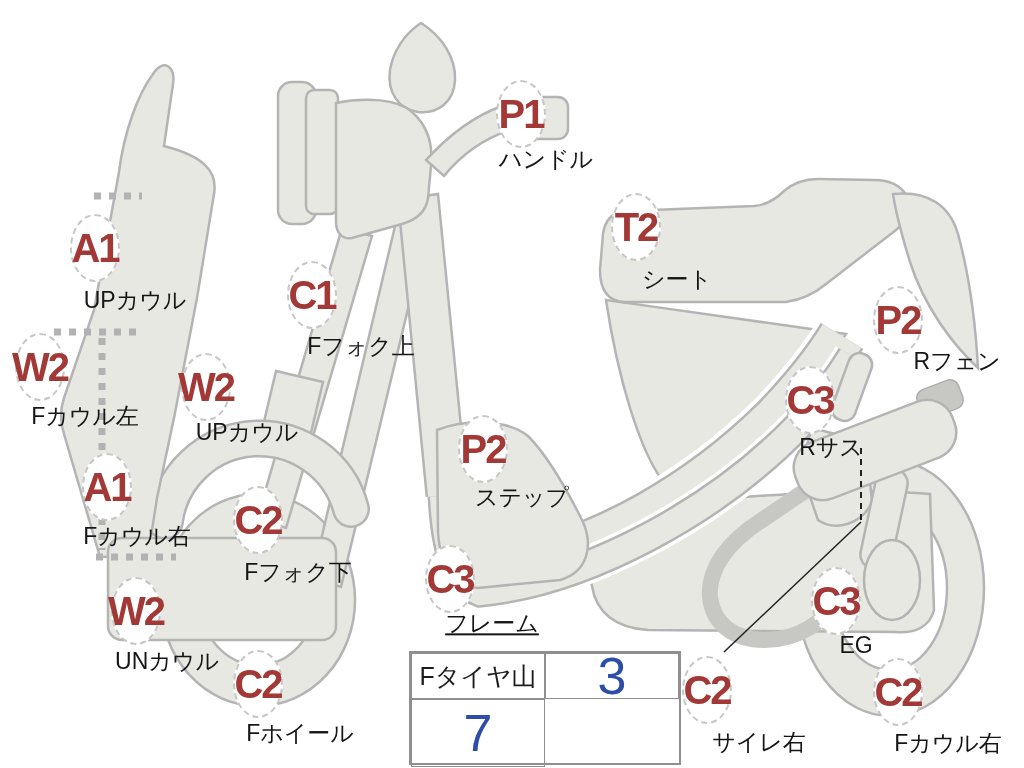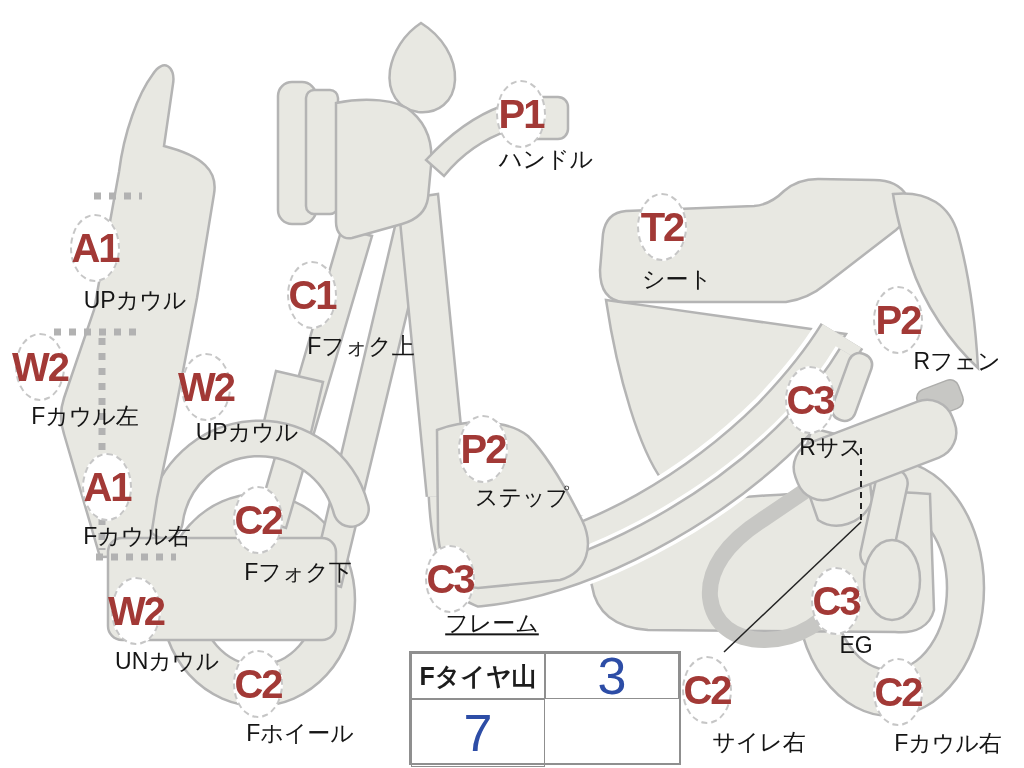--- a/index.html
+++ b/index.html
@@ -44,21 +44,21 @@
   
   .tire-table{
     position:absolute;left:409px;top:651px;width:272px;height:114px;
     display:grid;grid-template-columns:1fr 1fr;grid-template-rows:46px 68px;
     border:2.5px solid var(--table_border);background:#ffffff;box-sizing:border-box;
   }
   .tt-cell{
     display:flex;align-items:center;justify-content:center;
     border:1px solid var(--table_border);box-sizing:border-box;
   }
-  .tt-head{font-size:25px;font-weight:700;color:#1c1c1c;}
+  .tt-head{font-size:25px;font-weight:400;color:#1c1c1c;}
   .tt-val{font-size:52px;font-weight:500;color:var(--tire_value);}
 </style>
 </head>
 <body style="--badge_text: #a23936; --part_label: #151515; --tire_value: #2d4da6; --table_border: #8f8f8f; --body_fill: #e8e8e2; --body_stroke: #b4b4b4; --exhaust: #c7c7c4; --callout: #222222;">
 
 <div id="stage">
 
   <svg width="1024" height="768" viewBox="0 0 1024 768">
 
     <g>
@@ -205,21 +205,21 @@
   </div>
 
   <div class="badge-group">
     <div class="badge" style="left: 521px; top: 114px;">
       <span class="badge-code">P1</span>
     </div>
     <div class="part-label" style="left: 546px; top: 160px;">ハンドル</div>
   </div>
 
   <div class="badge-group">
-    <div class="badge" style="left: 662px; top: 227px; text-align: right;">
+    <div class="badge" style="left: 636px; top: 227px; text-align: right;">
       <span class="badge-code">T2</span>
     </div>
     <div class="part-label" style="left: 677px; top: 280px;">シート</div>
   </div>
 
   <div class="badge-group">
     <div class="badge" style="left: 483px; top: 449px;">
       <span class="badge-code">P2</span>
     </div>
     <div class="part-label" style="left: 522px; top: 498px;">ステップ</div>

